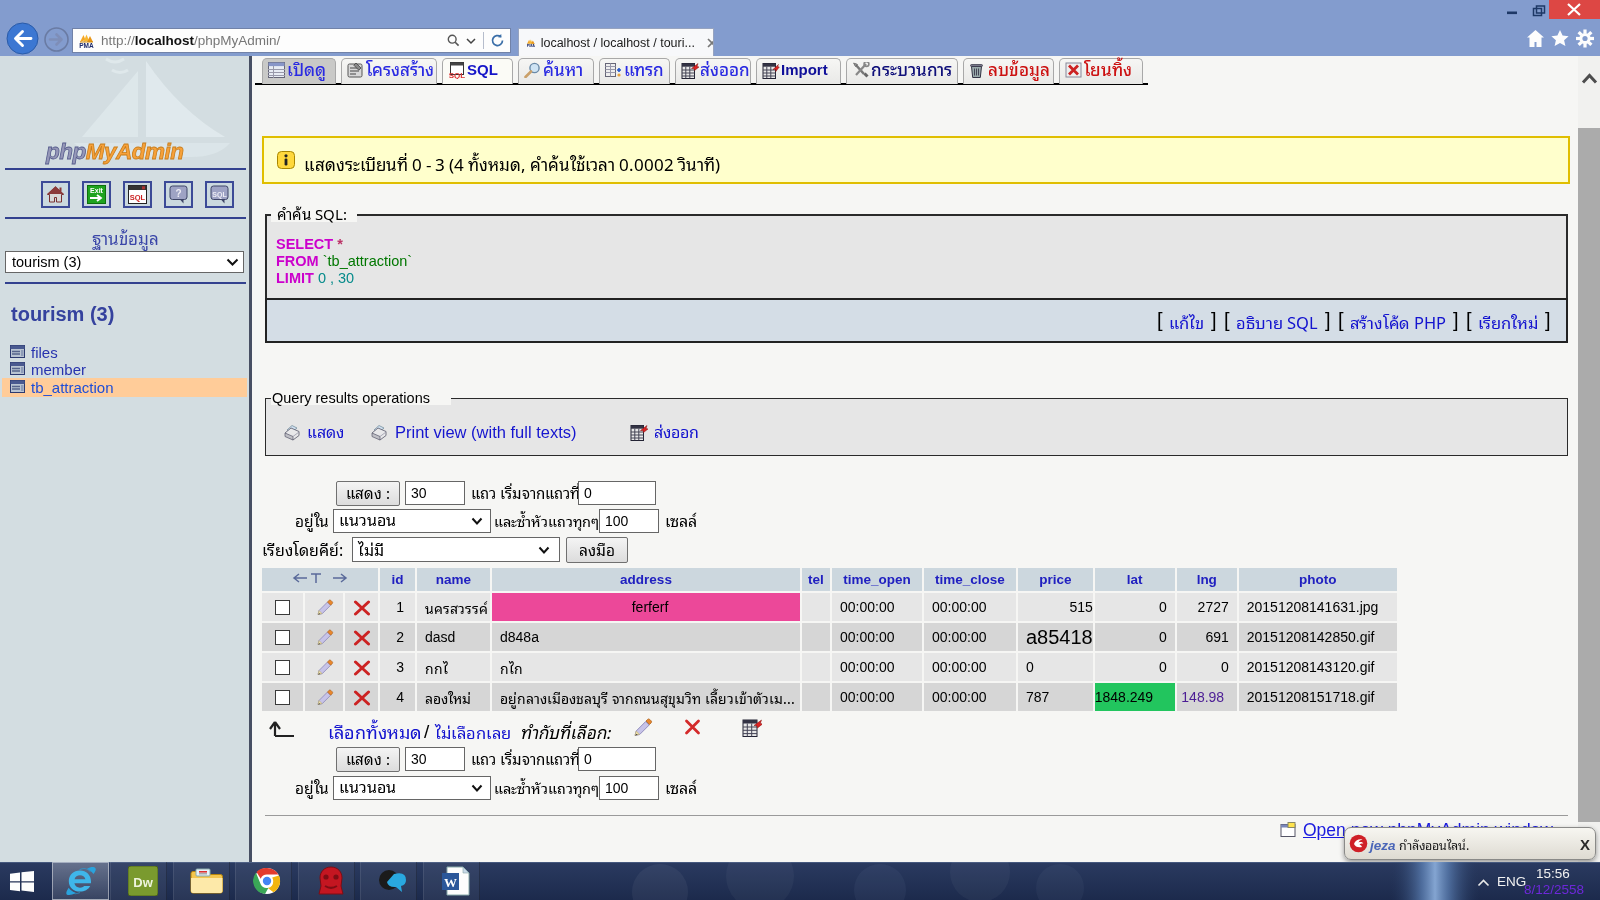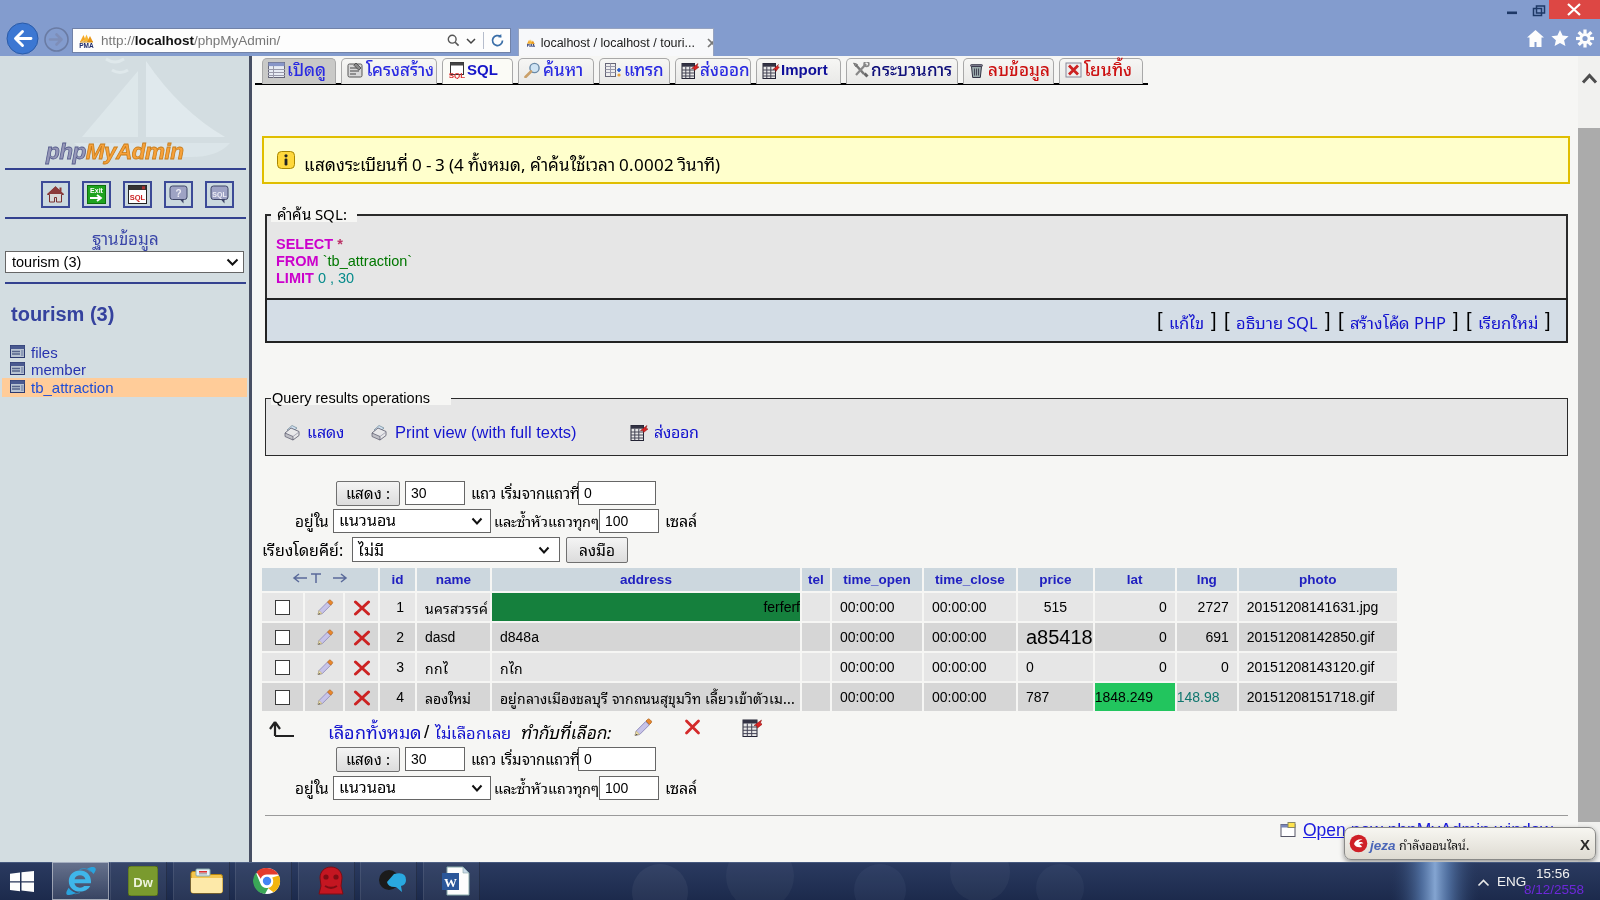--- a/index.html
+++ b/index.html
@@ -948,25 +948,25 @@
               <use href="#g168" x="9.0"></use>
               <use href="#g169" x="18.0"></use>
               <use href="#g170" x="25.0"></use>
               <use href="#g171" x="33.0"></use>
               <use href="#g169" x="40.0"></use>
               <use href="#g169" x="47.0"></use>
               <use href="#g168" x="54.0"></use>
               <use href="#g172" x="62.9"></use>
             </g>
           </svg></td>
-<td style="background:#15803d;text-align:right;padding-left:8px;font-size:14px;color:#000">ferferf</td>
+<td style="background:#ec4899;text-align:center;padding-left:8px;font-size:14px;color:#000">ferferf</td>
 <td style="background:#e6e6e6;text-align:left;padding-left:8px;font-size:14px;color:#000"></td>
 <td style="background:#e6e6e6;text-align:left;padding-left:8px;font-size:14px;color:#000">00:00:00</td>
 <td style="background:#e6e6e6;text-align:left;padding-left:8px;font-size:14px;color:#000">00:00:00</td>
-<td style="background:#e6e6e6;text-align:center;font-size:14px;color:#000">515</td>
+<td style="background:#e6e6e6;text-align:right;font-size:14px;color:#000">515</td>
 <td style="background:#e6e6e6;text-align:right;padding-right:8px;font-size:14px;color:#000">0</td>
 <td style="background:#e6e6e6;text-align:right;padding-right:8px;font-size:14px;color:#000">2727</td>
 <td style="background:#e6e6e6;text-align:left;padding-left:8px;font-size:14px;color:#000">20151208141631.jpg</td>
 </tr>
 <tr style="height:28px">
 <td style="background:#d6d6d6;text-align:center"><span style="display:inline-block;width:15px;height:15px;background:#fff;border:1.5px solid #3a3a3a;vertical-align:middle"></span></td>
 <td style="background:#d6d6d6;text-align:center"><svg width="21" height="19" style="vertical-align:middle">
             <path d="M4 16.5l1-4 8.5-8.5 3.2 3.2-8.5 8.5Z" fill="#c7c3e8" stroke="#8a86b8" stroke-width=".8"></path>
             <path d="M13.5 4l3.2 3.2 1.5-1.5a1.4 1.4 0 0 0 0-2l-1.3-1.3a1.4 1.4 0 0 0-2 0Z" fill="#e8872e" stroke="#a85a14" stroke-width=".6"></path>
             <path d="M5 12.5l-1 4 4-1Z" fill="#ecdfa8" stroke="#b8a868" stroke-width=".5"></path>
@@ -1098,21 +1098,21 @@
               <use href="#g201" x="283.0"></use>
               <use href="#g201" x="287.0"></use>
               <use href="#g201" x="291.0"></use>
             </g>
           </svg></td>
 <td style="background:#d6d6d6;text-align:left;padding-left:8px;font-size:14px;color:#000"></td>
 <td style="background:#d6d6d6;text-align:left;padding-left:8px;font-size:14px;color:#000">00:00:00</td>
 <td style="background:#d6d6d6;text-align:left;padding-left:8px;font-size:14px;color:#000">00:00:00</td>
 <td style="background:#d6d6d6;text-align:left;padding-left:8px;font-size:14px;color:#000">787</td>
 <td style="background:#22c55e;text-align:left;padding-right:8px;font-size:14px;color:#000">1848.249</td>
-<td style="background:#d6d6d6;text-align:left;padding-right:8px;font-size:14px;color:#0f766e">148.98</td>
+<td style="background:#d6d6d6;text-align:center;padding-right:8px;font-size:14px;color:#4c1d95">148.98</td>
 <td style="background:#d6d6d6;text-align:left;padding-left:8px;font-size:14px;color:#000">20151208151718.gif</td>
 </tr>
 </tbody>
   </table>
 <svg class="abs" style="left:268px;top:716px" width="28" height="22">
 <path d="M7 20 H26 M7 20 V6 M7 6 l-5 7 M7 6 l5 7" fill="none" stroke="#222" stroke-width="2.2"></path>
   </svg>
 <svg style="position:absolute;left:328px;top:716.0px;overflow:visible" width="94" height="30">
     <g transform="translate(0,23.0)" fill="#1515cf">
       <use href="#g202"></use>

